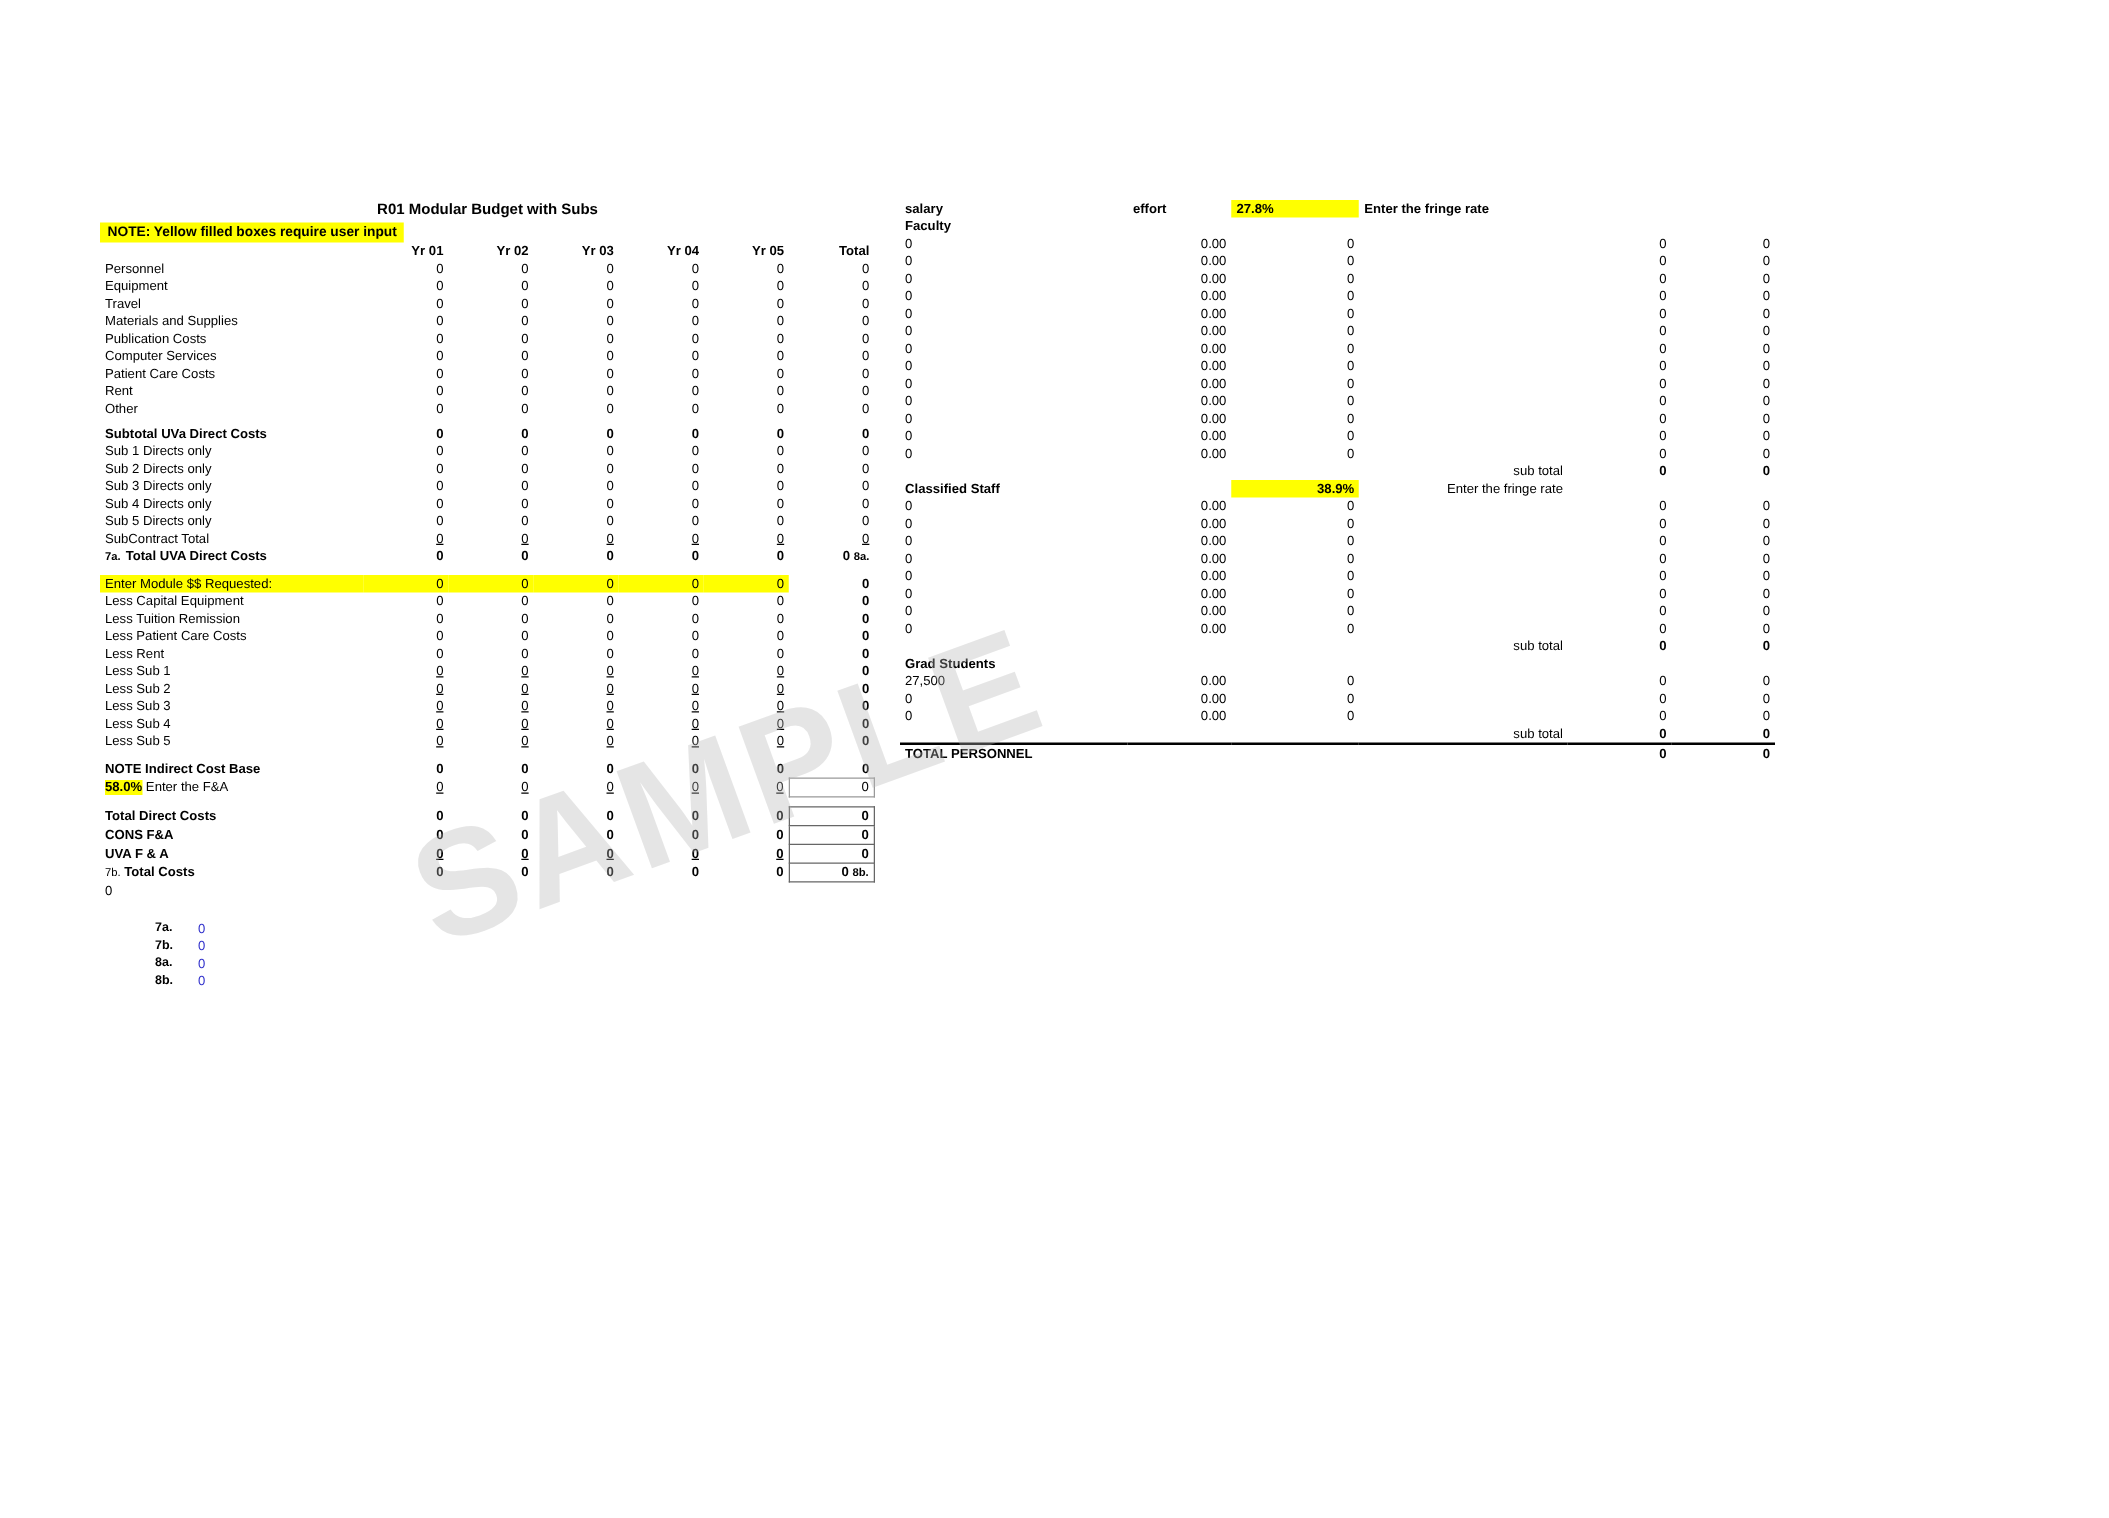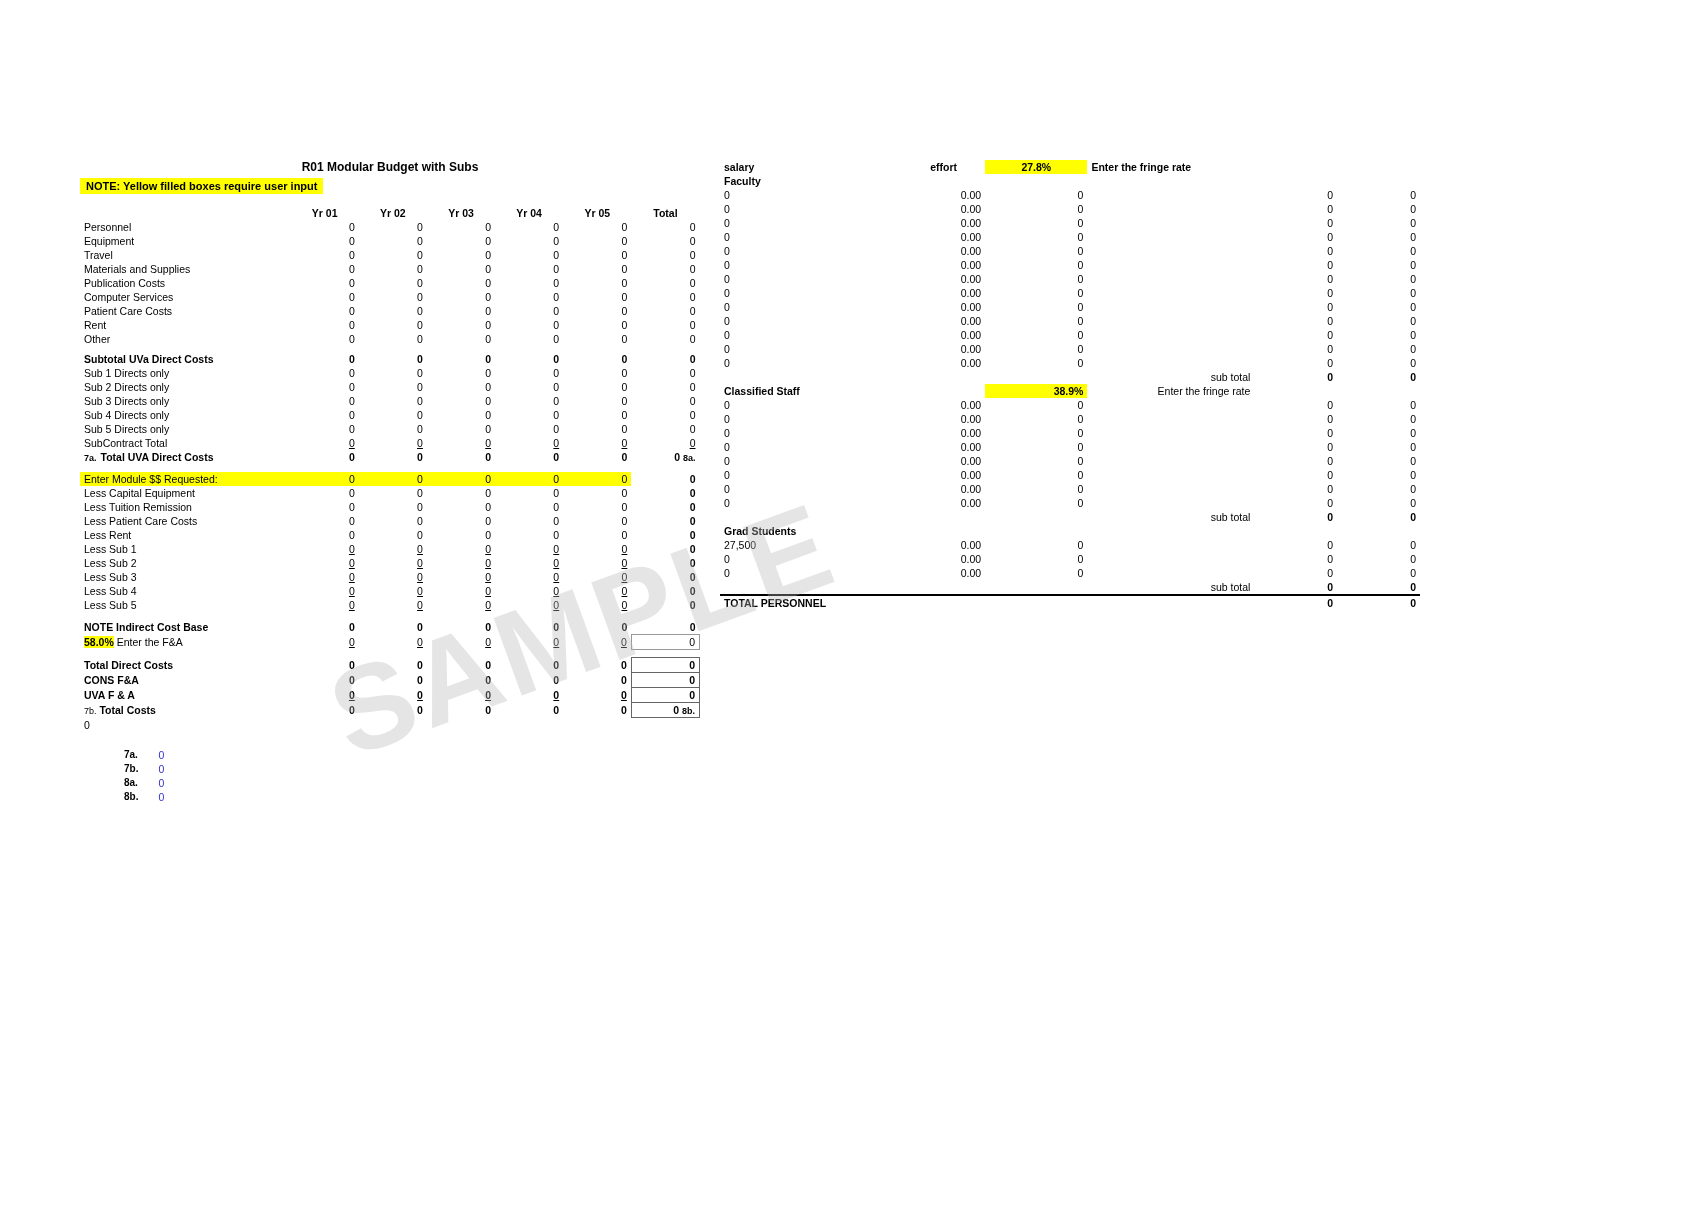--- a/index.html
+++ b/index.html
@@ -28,58 +28,58 @@
       text-align: center;
       font-weight: bold;
       font-size: 12px;
       margin-bottom: 4px;
     }
     .note-yellow {
       background-color: #FFFF00;
       padding: 2px 6px;
       font-size: 11px;
       font-weight: bold;
-      margin-bottom: 12px;
+      margin-bottom: 0;
       display: inline-block;
     }
     table {
       border-collapse: collapse;
       font-size: 10.5px;
     }
     .left-table {
       width: 100%;
     }
     .left-table td, .left-table th {
       padding: 1px 4px;
       white-space: nowrap;
     }
     .left-table th {
       font-weight: bold;
-      text-align: center;
+      text-align: right;
     }
     .left-table td:first-child {
       text-align: left;
       min-width: 170px;
     }
     .left-table td:not(:first-child) {
       text-align: right;
       min-width: 55px;
     }
     .right-table {
       width: 100%;
     }
     .right-table td, .right-table th {
       padding: 1px 4px;
       white-space: nowrap;
     }
     .right-table th {
       font-weight: bold;
     }
     .right-header-row th {
-      text-align: center;
+      text-align: left;
     }
     .right-header-row th:first-child {
       text-align: left;
     }
     .right-table td:first-child {
       text-align: left;
     }
     .right-table td:not(:first-child) {
       text-align: right;
       min-width: 50px;

